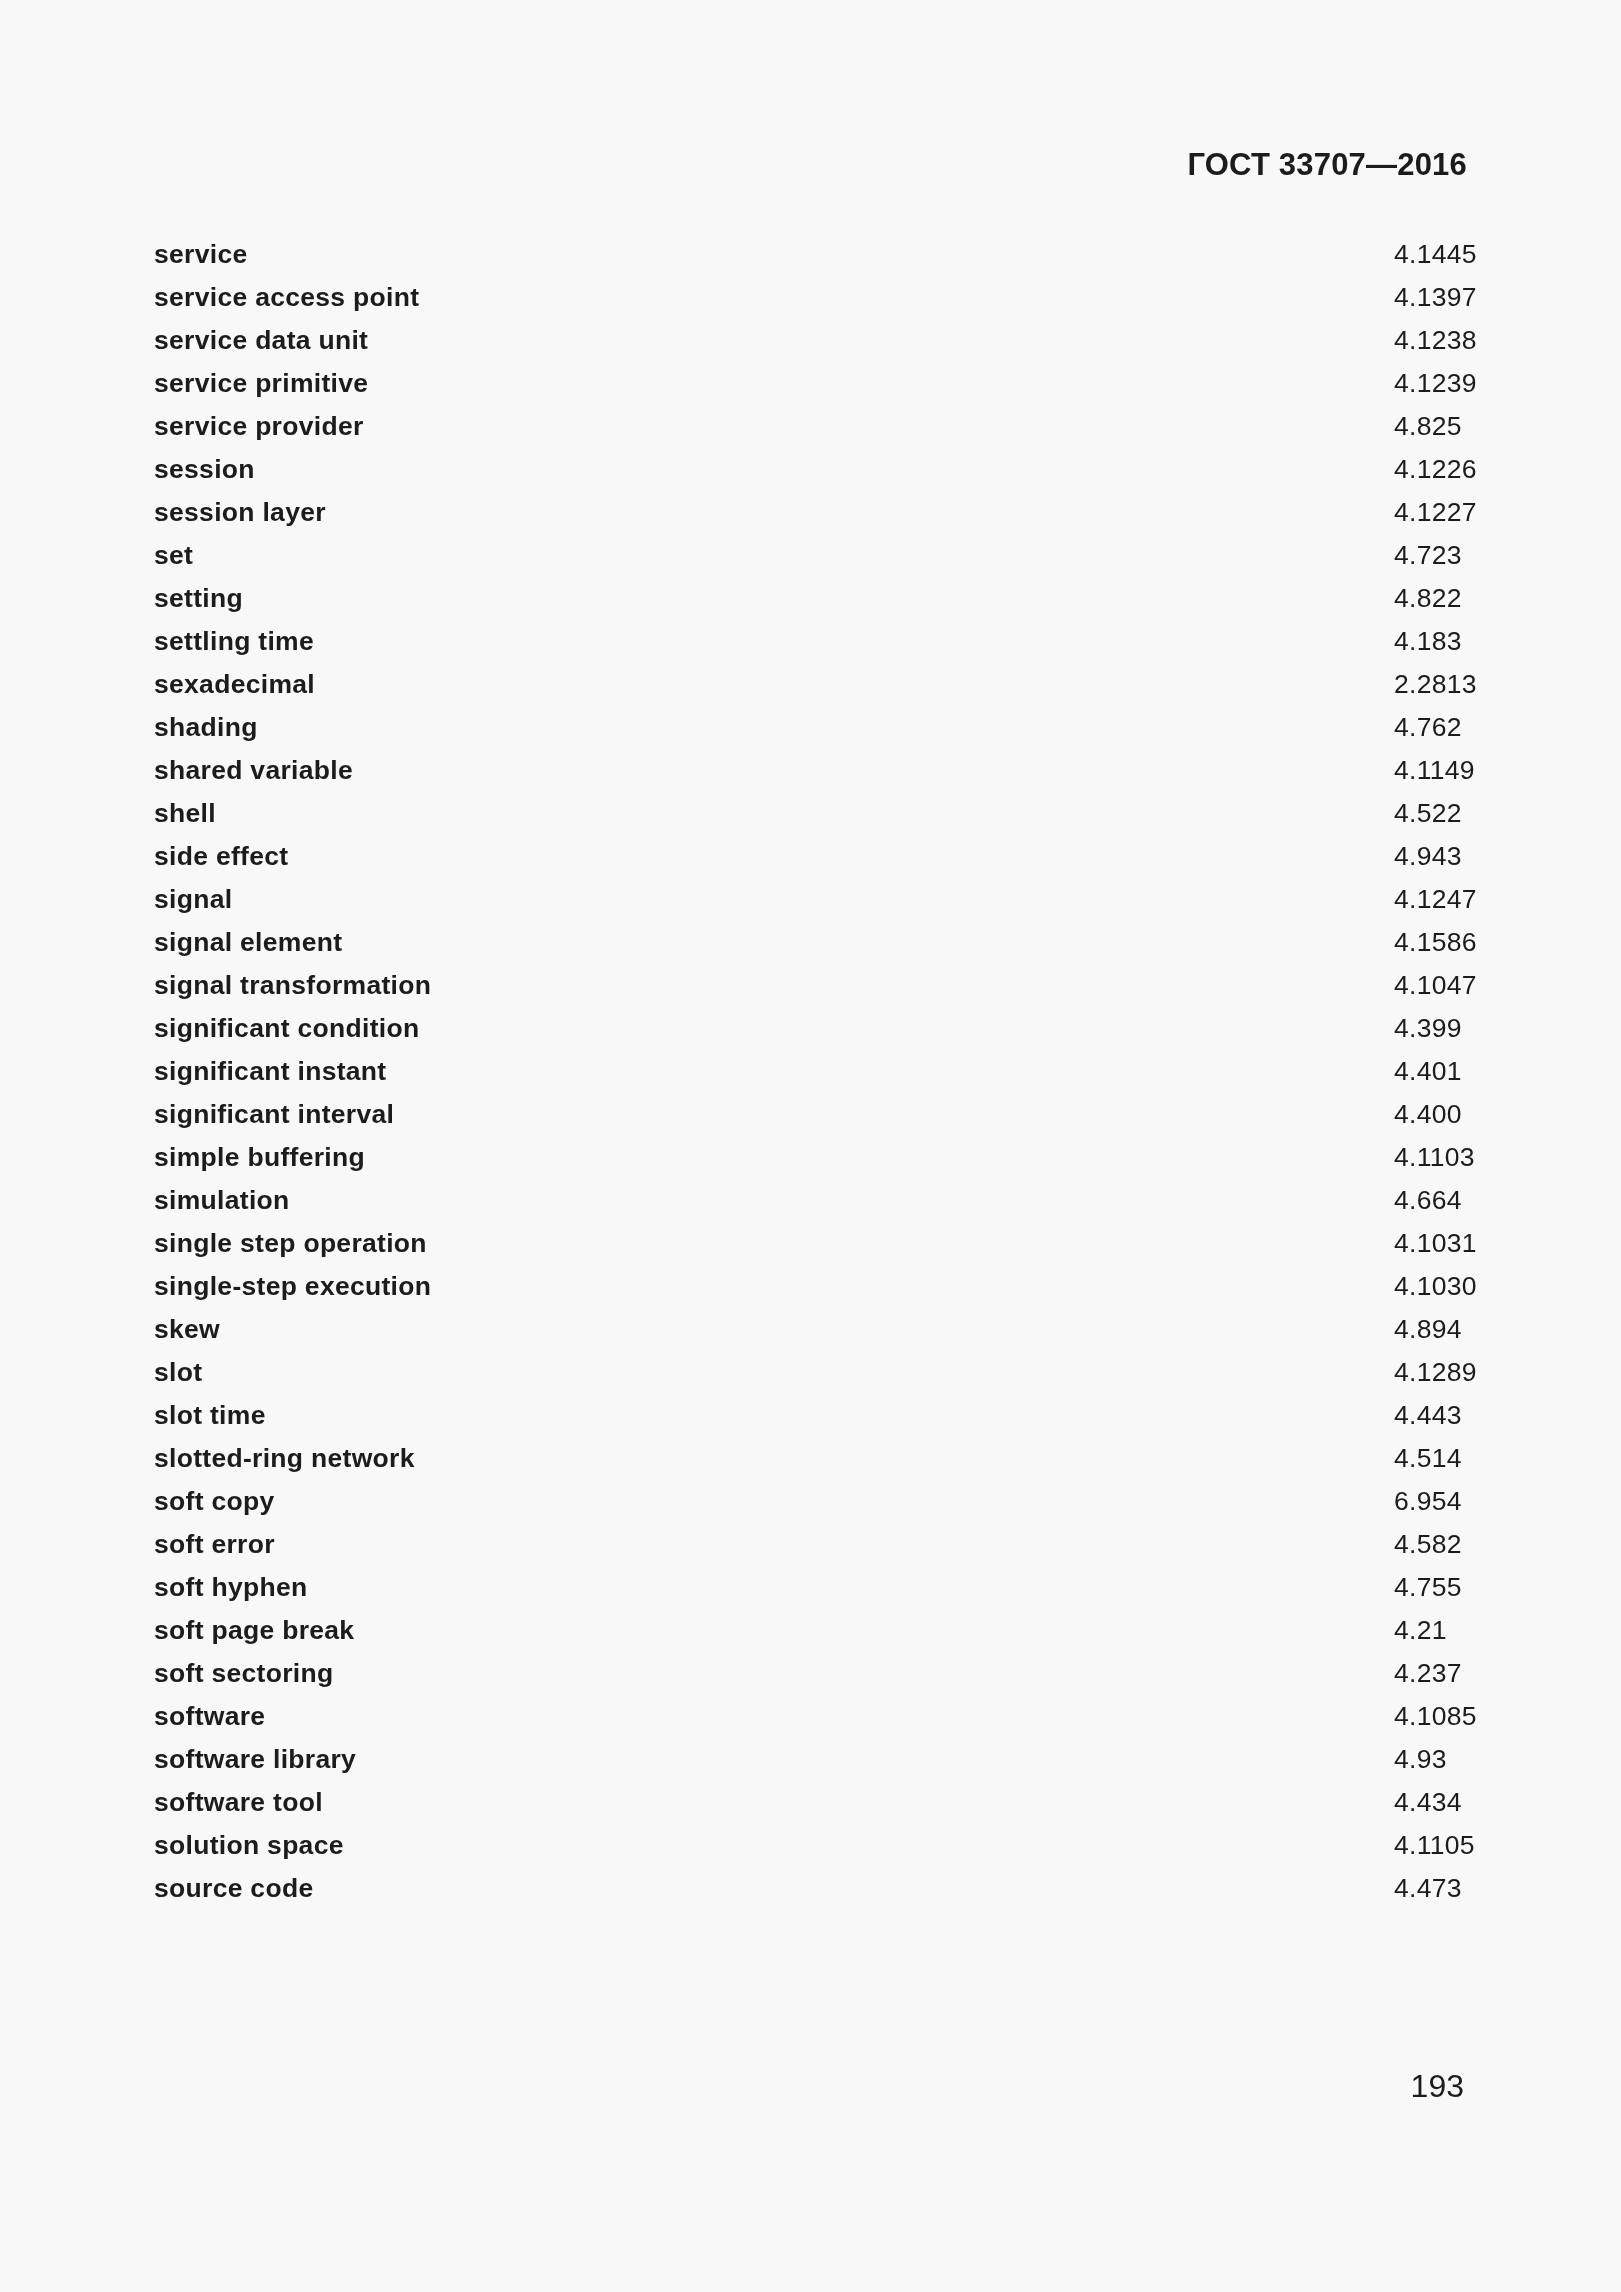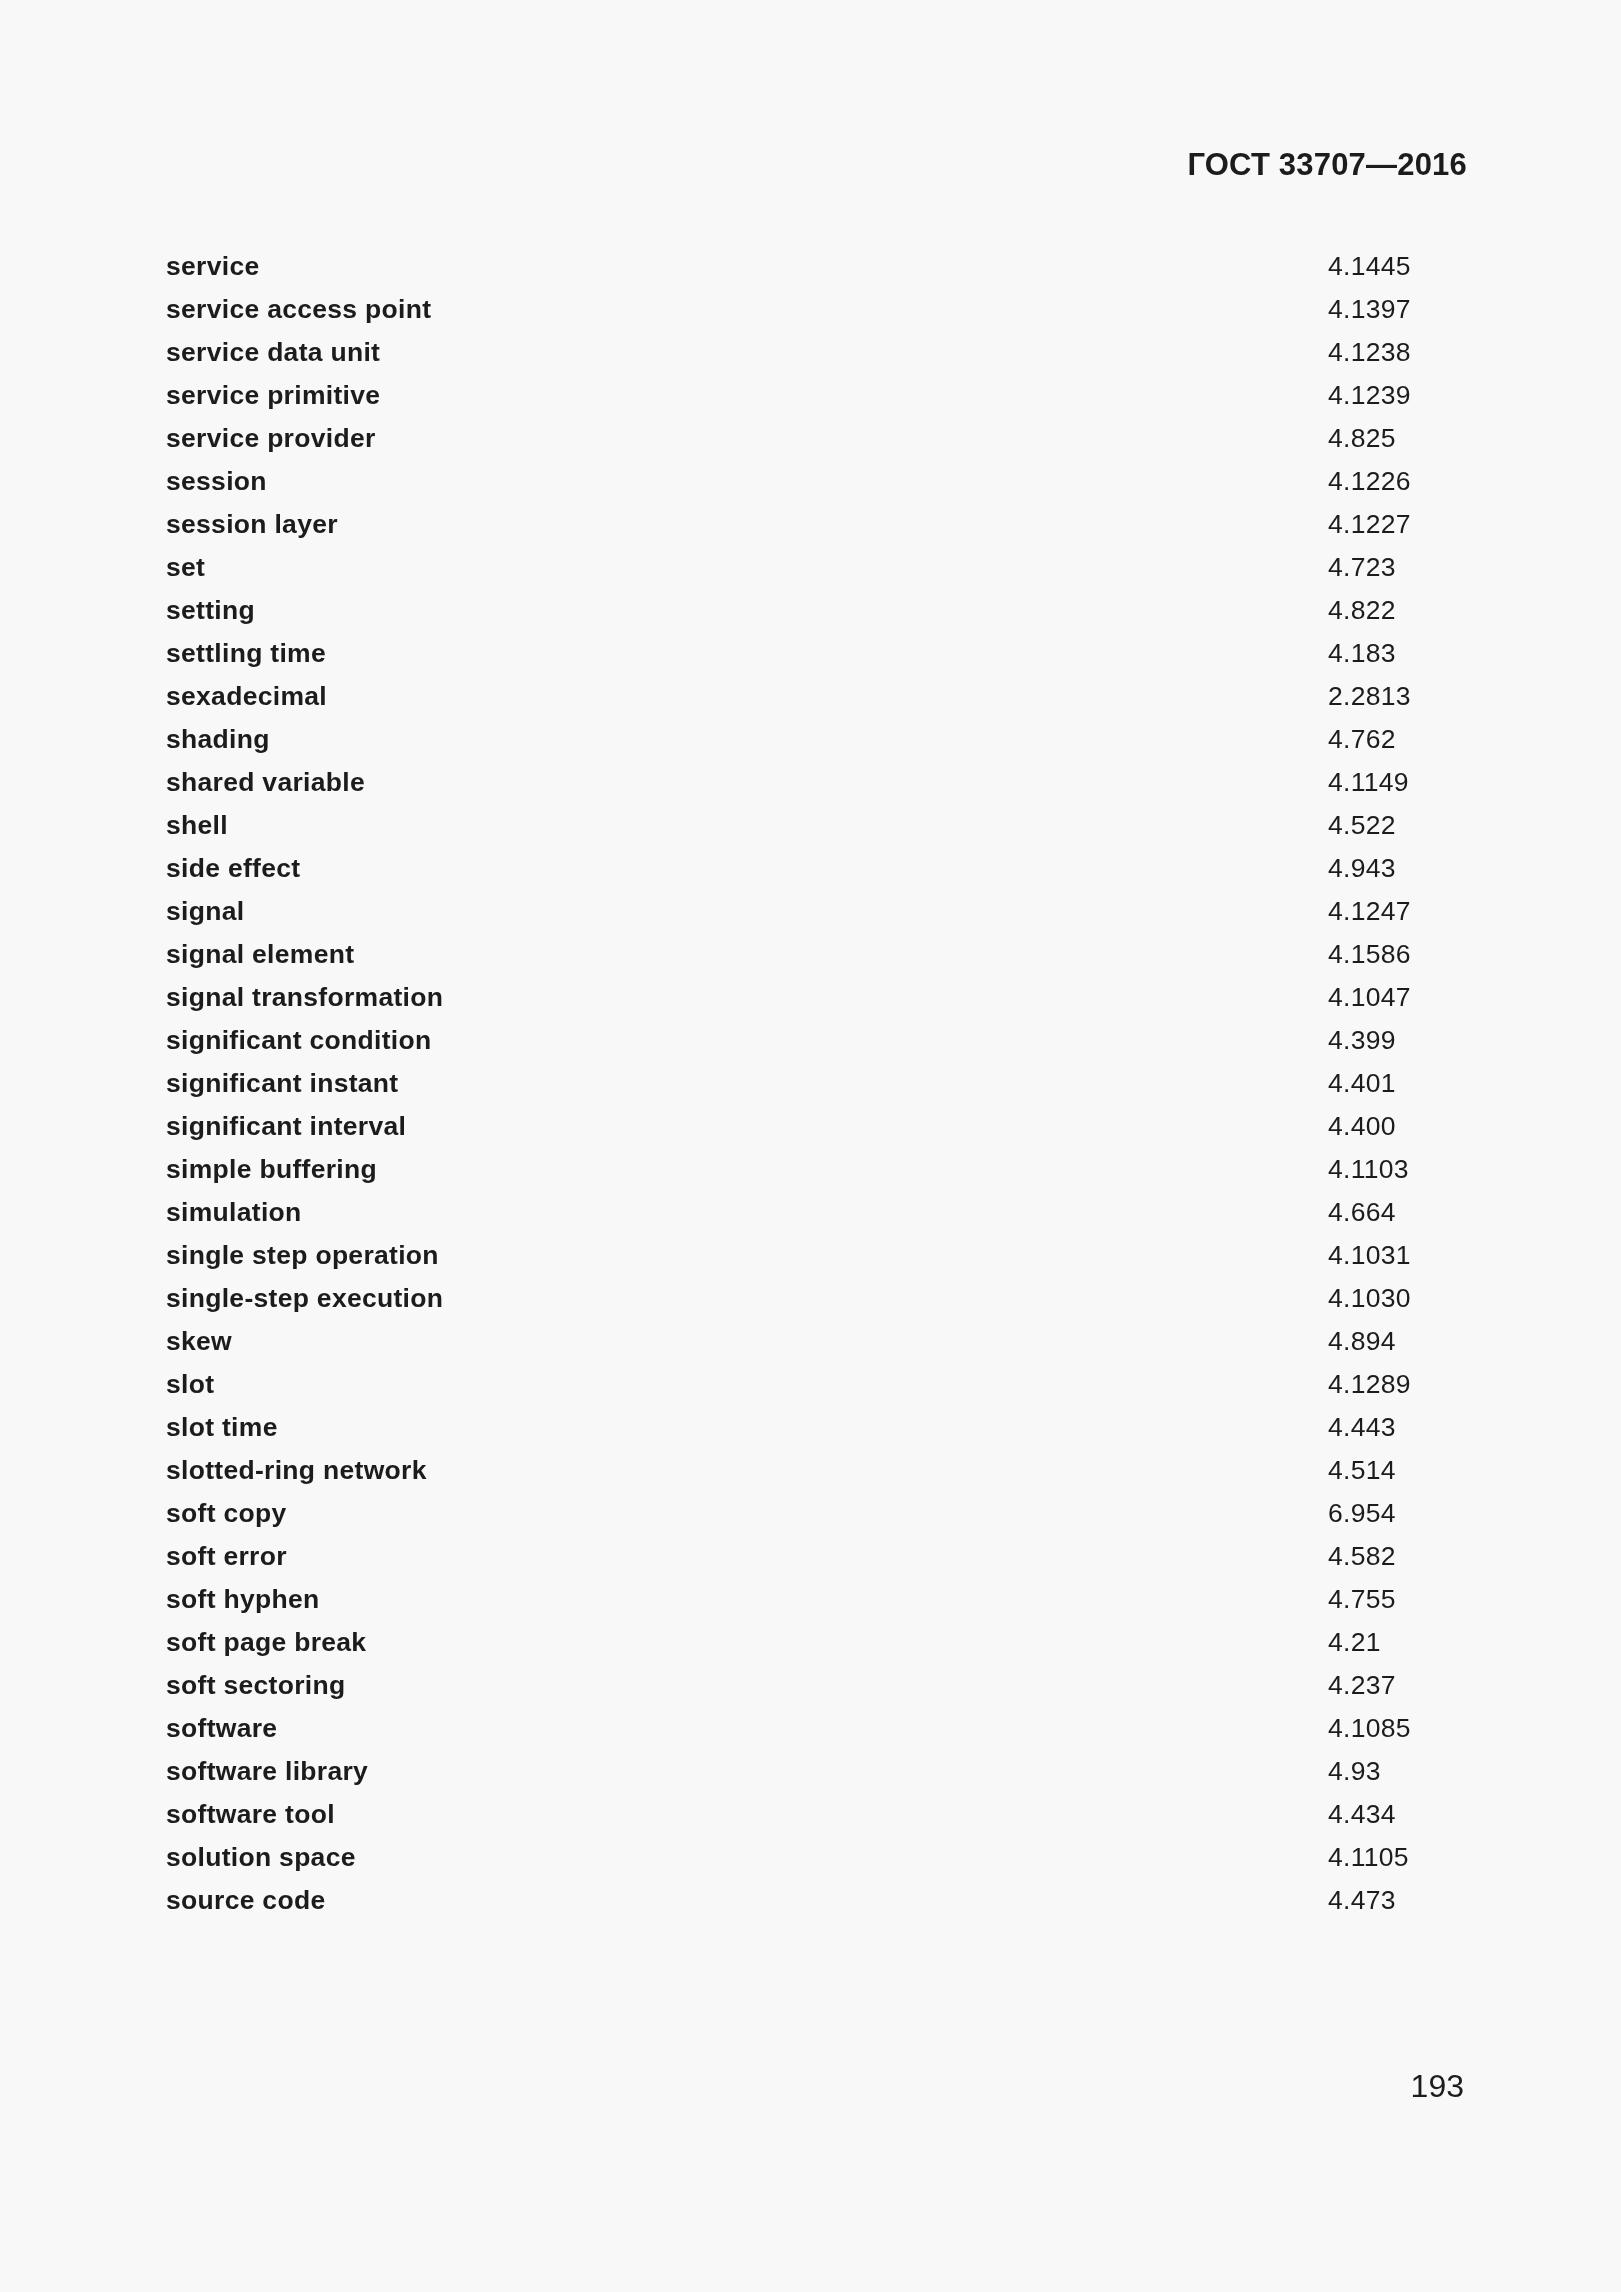--- a/index.html
+++ b/index.html
@@ -21,40 +21,40 @@
       right: 154px;
       font-size: 31px;
       font-weight: bold;
       letter-spacing: 0.2px;
     }
     .index-list {
       position: absolute;
       top: 236px;
       left: 154px;
       width: 1313px;
-      margin: 12px;
+      margin: 0;
       padding: 0;
       list-style: none;
     }
     .index-row {
       position: relative;
       height: 43px;
       line-height: 37px;
       font-size: 26.5px;
     }
     .term {
       position: absolute;
       left: 0;
       top: 0;
       font-weight: bold;
       letter-spacing: 0.3px;
     }
     .ref {
       position: absolute;
-      left: 1162px;
+      left: 1240px;
       top: 0;
       font-weight: normal;
       letter-spacing: 0.3px;
     }
     .page-number {
       position: absolute;
       top: 2068px;
       right: 157px;
       font-size: 32px;
     }

